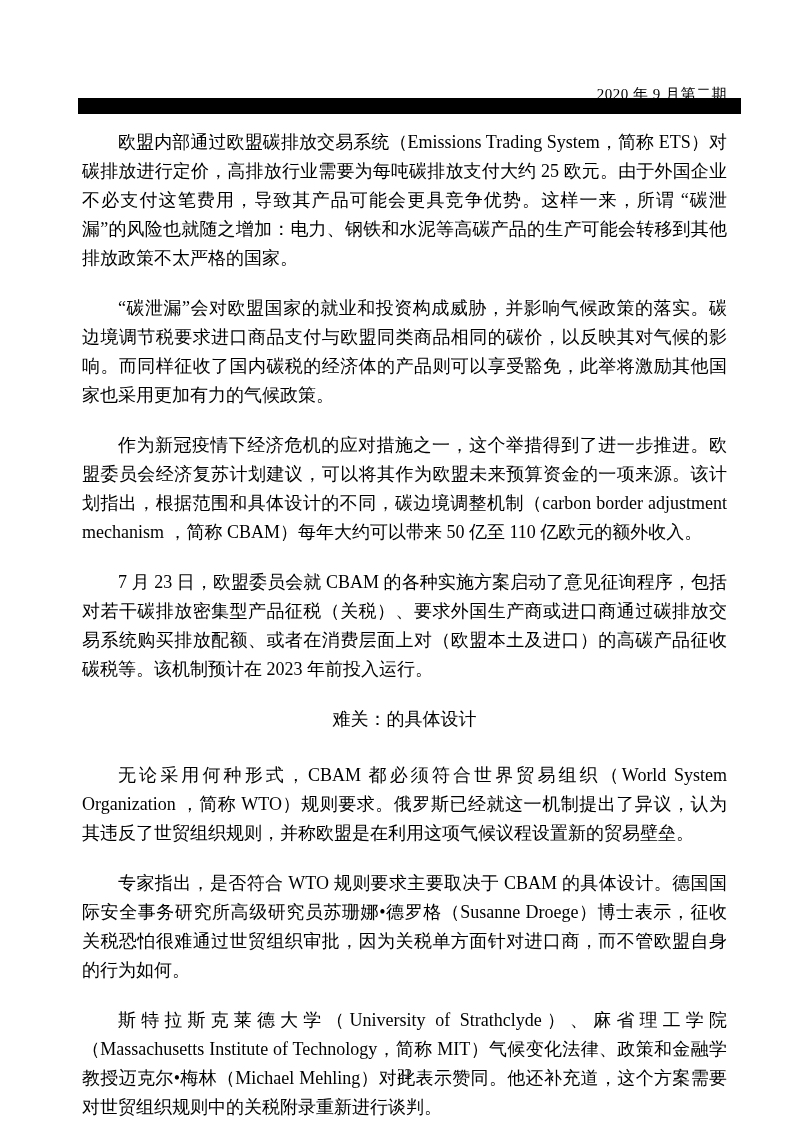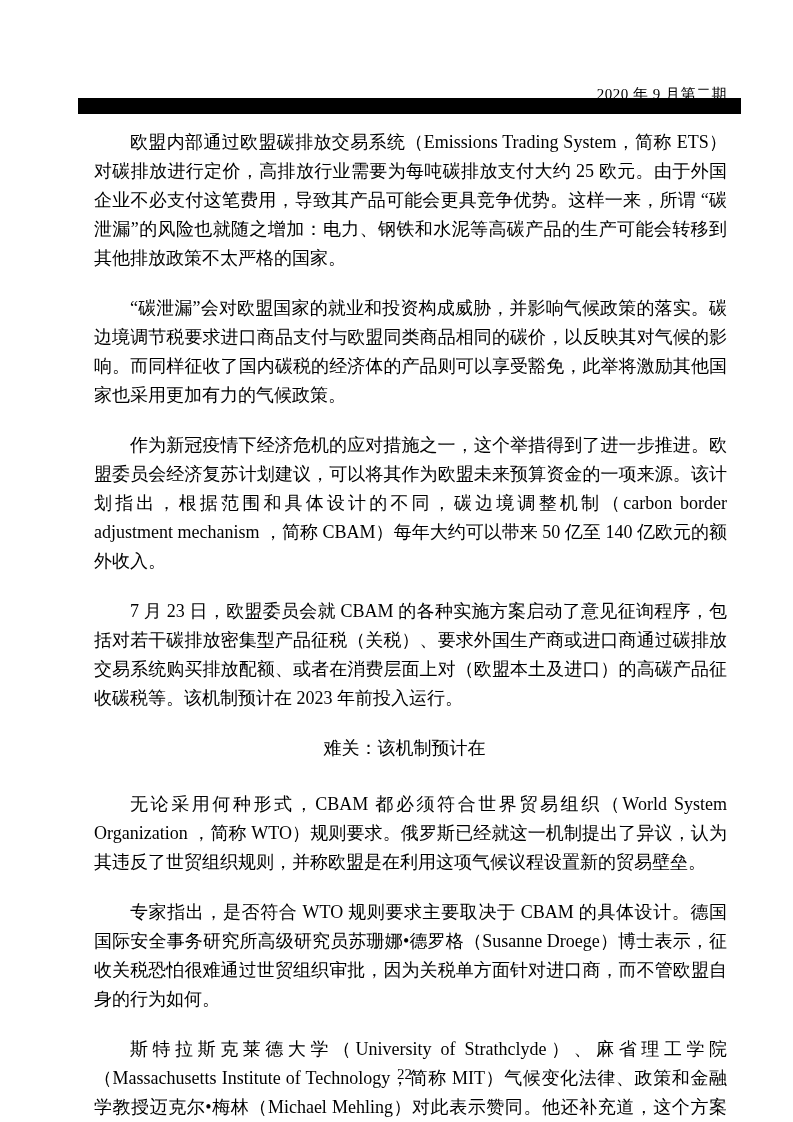--- a/index.html
+++ b/index.html
@@ -41,21 +41,21 @@
     left: 58px;
     width: 677px;
     font-size: 18px;
     line-height: 29px;
     text-align: justify;
     text-justify: inter-ideograph;
     color: #000000;
   }
   .content p {
     text-indent: 2em;
-    margin: 0 0 5px 12px;
+    margin: 0 0 5px 0;
   }
   .content h2.section-heading {
     font-size: 18px;
     font-weight: normal;
     text-align: center;
     text-indent: 0;
     margin: 0 0 11px 0;
     line-height: 29px;
   }
   .page-footer {
@@ -77,23 +77,23 @@
 
   <div class="page-header">
     <span>2020 年 9 月第二期</span>
   </div>
 
   <div class="header-rule"></div>
 
   <div class="content">
     <p>欧盟内部通过欧盟碳排放交易系统（Emissions Trading System，简称 ETS）对碳排放进行定价，高排放行业需要为每吨碳排放支付大约 25 欧元。由于外国企业不必支付这笔费用，导致其产品可能会更具竞争优势。这样一来，所谓 “碳泄漏”的风险也就随之增加：电力、钢铁和水泥等高碳产品的生产可能会转移到其他排放政策不太严格的国家。</p>
     <p>“碳泄漏”会对欧盟国家的就业和投资构成威胁，并影响气候政策的落实。碳边境调节税要求进口商品支付与欧盟同类商品相同的碳价，以反映其对气候的影响。而同样征收了国内碳税的经济体的产品则可以享受豁免，此举将激励其他国家也采用更加有力的气候政策。</p>
-    <p>作为新冠疫情下经济危机的应对措施之一，这个举措得到了进一步推进。欧盟委员会经济复苏计划建议，可以将其作为欧盟未来预算资金的一项来源。该计划指出，根据范围和具体设计的不同，碳边境调整机制（carbon border adjustment mechanism ，简称 CBAM）每年大约可以带来 50 亿至 140 亿欧元的额外收入。</p>
+    <p>作为新冠疫情下经济危机的应对措施之一，这个举措得到了进一步推进。欧盟委员会经济复苏计划建议，可以将其作为欧盟未来预算资金的一项来源。该计划指出，根据范围和具体设计的不同，碳边境调整机制（carbon border adjustment mechanism ，简称 CBAM）每年大约可以带来 50 亿至 110 亿欧元的额外收入。</p>
     <p>7 月 23 日，欧盟委员会就 CBAM 的各种实施方案启动了意见征询程序，包括对若干碳排放密集型产品征税（关税）、要求外国生产商或进口商通过碳排放交易系统购买排放配额、或者在消费层面上对（欧盟本土及进口）的高碳产品征收碳税等。该机制预计在 2023 年前投入运行。</p>
-    <h2 class="section-heading">难关：该机制预计在</h2>
+    <h2 class="section-heading">难关：的具体设计</h2>
     <p>无论采用何种形式，CBAM 都必须符合世界贸易组织（World System Organization ，简称 WTO）规则要求。俄罗斯已经就这一机制提出了异议，认为其违反了世贸组织规则，并称欧盟是在利用这项气候议程设置新的贸易壁垒。</p>
     <p>专家指出，是否符合 WTO 规则要求主要取决于 CBAM 的具体设计。德国国际安全事务研究所高级研究员苏珊娜•德罗格（Susanne Droege）博士表示，征收关税恐怕很难通过世贸组织审批，因为关税单方面针对进口商，而不管欧盟自身的行为如何。</p>
     <p>斯特拉斯克莱德大学（University of Strathclyde）、麻省理工学院（Massachusetts Institute of Technology，简称 MIT）气候变化法律、政策和金融学教授迈克尔•梅林（Michael Mehling）对此表示赞同。他还补充道，这个方案需要对世贸组织规则中的关税附录重新进行谈判。</p>
     <p>他还说：“并称欧盟是在利用这项气候议程设置新的贸易壁垒，就不应过度强调或谈论税收收入问题。”</p>
   </div>
 
   <div class="page-footer">
     <span>22</span>
   </div>
 

